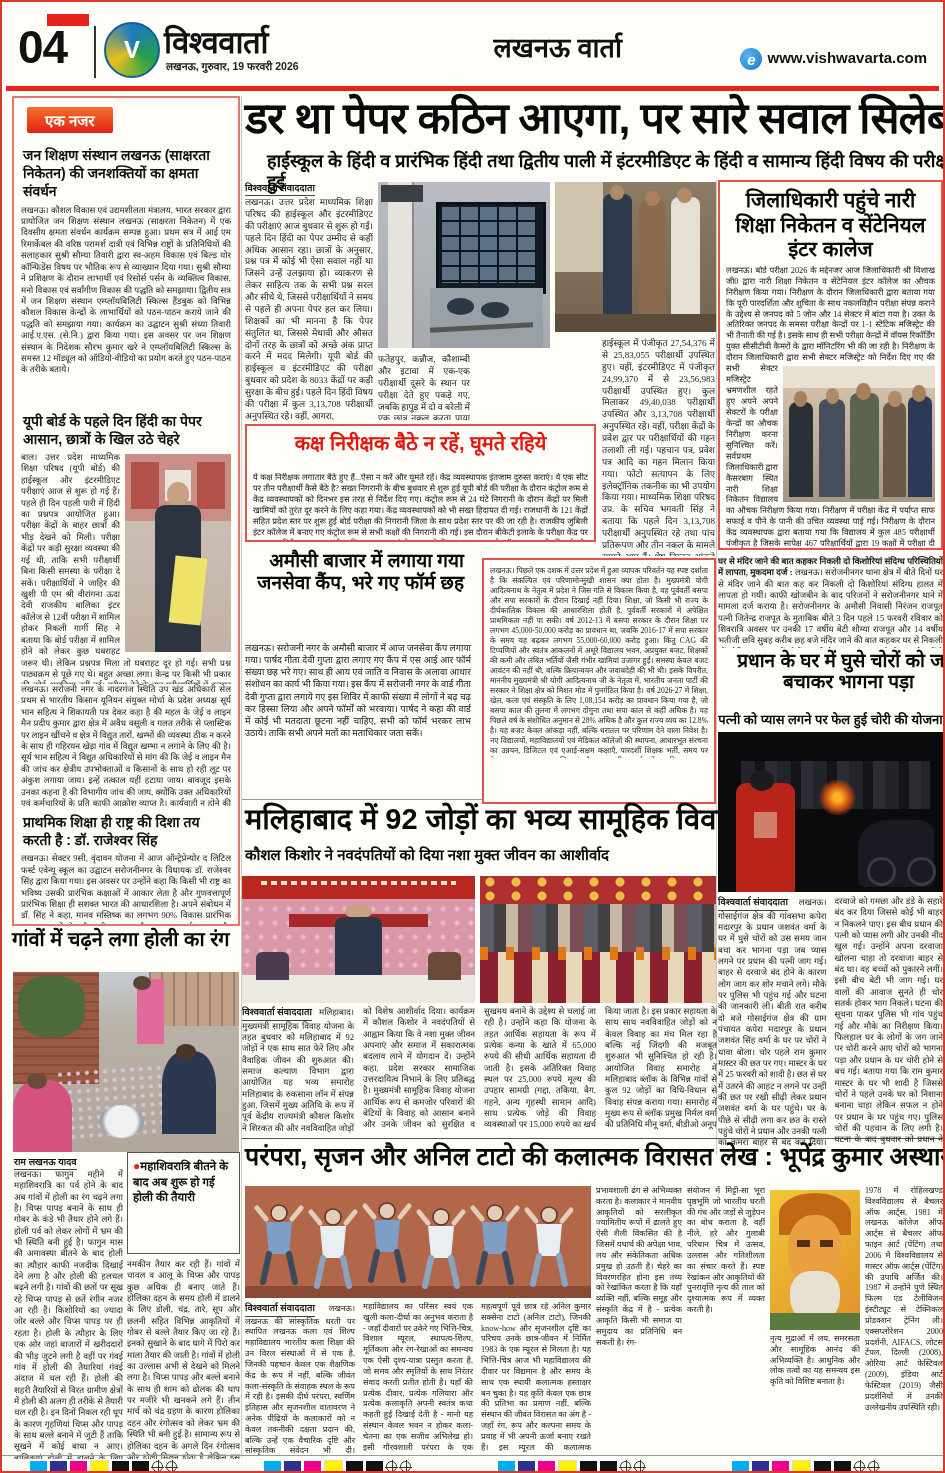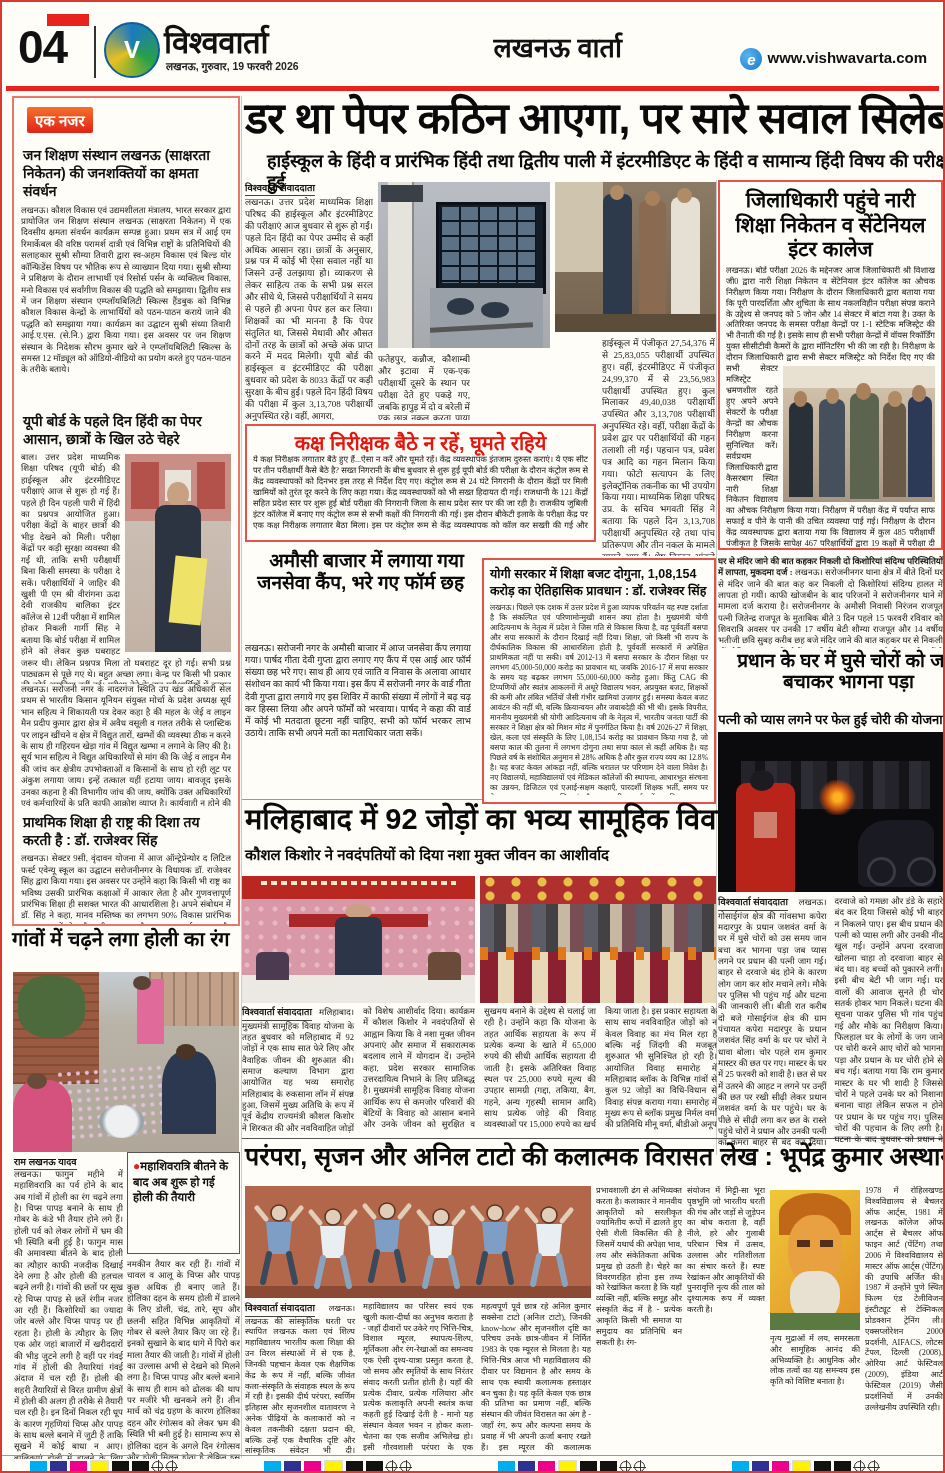--- a/index.html
+++ b/index.html
@@ -24,21 +24,21 @@
   .website{font-size:15px;font-weight:700;}
   .logo{width:52px;height:52px;border-radius:50%;background:conic-gradient(#1a7ac0,#28a048,#e8c020,#1a7ac0);
         border:2px solid #0f5f9a;display:flex;align-items:center;justify-content:center;
         color:#fff;font-weight:800;font-size:24px;}
   .eicon{width:22px;height:22px;border-radius:50%;background:radial-gradient(circle at 35% 35%,#5ab4f0,#1a78c8);
          color:#fff;font-weight:800;font-size:15px;font-style:italic;display:inline-flex;
          align-items:center;justify-content:center;margin-right:5px;vertical-align:middle;}
   .redrule{position:absolute;left:4px;right:4px;height:5px;background:#e8231d;}
   
   .eknbox{position:absolute;border:2px solid #e8766b;box-sizing:border-box;padding:7px;overflow:hidden;background:#fffdf7;}
-  .ekntab{display:inline-block;padding:3px 8px;background:linear-gradient(180deg,#f5702a,#e02318);
+  .ekntab{display:inline-block;padding:3px 18px;background:linear-gradient(180deg,#f5702a,#e02318);
           color:#fff;font-weight:800;font-size:15px;border-radius:2px;margin:2px 0 6px 6px;}
   .eknh{font-size:14px;font-weight:800;line-height:1.3;margin:7px 2px 4px 2px;}
   .eknb{font-family:"Liberation Serif",serif;font-size:8.6px;line-height:1.33;text-align:justify;color:#1a1a1a;}
   .stuph{float:right;width:106px;height:198px;margin:2px 0 3px 5px;position:relative;overflow:hidden;background:#d0c2b8;}
   
   .hbox{position:absolute;border:1px solid #555;box-sizing:border-box;padding:5px;
         font-size:11.5px;font-weight:700;line-height:1.35;background:#fffdf7;}
   .hbox .dot{color:#e02318;font-size:12px;}
   .cols3{column-count:3;column-gap:8px;}
   .cols4{column-count:4;column-gap:9px;}
@@ -144,29 +144,28 @@
     <div style="left:56%;top:6%;width:9%;height:10%;background:#a8815c;border-radius:50%;"></div>
     <div style="left:72%;top:10%;width:18%;height:78%;background:#e6e0d4;border-radius:8px 8px 0 0;"></div>
     <div style="left:76%;top:4%;width:9%;height:10%;background:#b08b66;border-radius:50%;"></div>
     <div style="left:0;top:88%;width:100%;height:12%;background:#5c4c3a;"></div>
   </div>
 
   <div class="abs bt" style="left:376px;top:352px;width:92px;height:66px;">फतेहपुर, कन्नौज, कौशाम्बी और इटावा में एक-एक परीक्षार्थी दूसरे के स्थान पर परीक्षा देते हुए पकड़े गए, जबकि हापुड़ में दो व बरेली में एक छात्र नकल करता पाया गया। बोर्ड परीक्षा में कुल</div>
   <div class="abs bt" style="left:600px;top:336px;width:113px;height:218px;">हाईस्कूल में पंजीकृत 27,54,376 में से 25,83,055 परीक्षार्थी उपस्थित हुए। वहीं, इंटरमीडिएट में पंजीकृत 24,99,370 में से 23,56,983 परीक्षार्थी उपस्थित हुए। कुल मिलाकर 49,40,038 परीक्षार्थी उपस्थित और 3,13,708 परीक्षार्थी अनुपस्थित रहे। वहीं, परीक्षा केंद्रों के प्रवेश द्वार पर परीक्षार्थियों की गहन तलाशी ली गई। पहचान पत्र, प्रवेश पत्र आदि का गहन मिलान किया गया। फोटो सत्यापन के लिए इलेक्ट्रॉनिक तकनीक का भी उपयोग किया गया। माध्यमिक शिक्षा परिषद उप्र. के सचिव भगवती सिंह ने बताया कि पहले दिन 3,13,708 परीक्षार्थी अनुपस्थित रहे तथा पांच प्रतिरूपण और तीन नकल के मामले सामने आए हैं। शेष विस्तृत आंकड़े परीक्षा समाप्ति के बाद जारी किए जाएंगे।</div>
 
   <div class="redbox" style="left:243px;top:422px;width:351px;height:118px;">
-    <div class="hl" style="text-align:center;font-size:20px;color:#e01810;margin-bottom:0;">कक्ष निरीक्षक बैठे न रहें, घूमते रहिये</div>
+    <div class="hl" style="text-align:center;font-size:20px;color:#e01810;margin-bottom:18px;">कक्ष निरीक्षक बैठे न रहें, घूमते रहिये</div>
     <div class="bt" style="font-size:8.3px;height:76px;">ये कक्ष निरीक्षक लगातार बैठे हुए हैं...ऐसा न करें और घूमते रहें। केंद्र व्यवस्थापक इंतजाम दुरुस्त कराएं। ये एक सीट पर तीन परीक्षार्थी कैसे बैठे है? सख्त निगरानी के बीच बुधवार से शुरू हुई यूपी बोर्ड की परीक्षा के दौरान कंट्रोल रूम से केंद्र व्यवस्थापकों को दिनभर इस तरह से निर्देश दिए गए। कंट्रोल रूम से 24 घंटे निगरानी के दौरान केंद्रों पर मिली खामियों को तुरंत दूर करने के लिए कहा गया। केंद्र व्यवस्थापकों को भी सख्त हिदायत दी गई। राजधानी के 121 केंद्रों सहित प्रदेश स्तर पर शुरू हुई बोर्ड परीक्षा की निगरानी जिला के साथ प्रदेश स्तर पर की जा रही है। राजकीय जुबिली इंटर कॉलेज में बनाए गए कंट्रोल रूम से सभी कक्षों की निगरानी की गई। इस दौरान बीकेटी इलाके के परीक्षा केंद्र पर एक कक्ष निरीक्षक लगातार बैठा मिला। इस पर कंट्रोल रूम से केंद्र व्यवस्थापक को कॉल कर सख्ती की गई और निरीक्षक को घूमते रहने के आदेश दिए गए। इसी तरह अलीगंज के केंद्र में एक मेज पर तीन परीक्षार्थी बैठे मिले। केंद्र व्यवस्थापक से जानकारी ली गई तो पता चला कि जगह की कमी से 12वीं के साथ 10वीं के परीक्षार्थी को बैठाया गया था। गोमतीनगर के कुछ परीक्षा केंद्रों के कक्ष जर्जर अवस्था में मिले। व्यवस्था दुरुस्त कराने के निर्देश दिए गए। कंट्रोल रूम से परीक्षार्थी पर पूरी नजर रखी गई। एक दूसरे से बोलने पर भी कंट्रोल रूम से सख्ती करने के निर्देश दिए गए।</div>
   </div>
 
   <div class="abs hl" style="left:250px;top:548px;width:212px;font-size:19px;text-align:right;">अमौसी बाजार में लगाया गया जनसेवा कैंप, भरे गए फॉर्म छह</div>
   <div class="abs bt" style="left:243px;top:640px;width:226px;height:156px;font-size:9.2px;">लखनऊ। सरोजनी नगर के अमौसी बाजार में आज जनसेवा कैंप लगाया गया। पार्षद गीता देवी गुप्ता द्वारा लगाए गए कैंप में एस आई आर फॉर्म संख्या छह भरे गए। साथ ही आय एवं जाति व निवास के अलावा आधार संशोधन का कार्य भी किया गया। इस कैंप में सरोजनी नगर के वार्ड गीता देवी गुप्ता द्वारा लगाये गए इस शिविर में काफी संख्या में लोगों ने बढ़ चढ़ कर हिस्सा लिया और अपने फॉर्मों को भरवाया। पार्षद ने कहा की वार्ड में कोई भी मतदाता छूटना नहीं चाहिए, सभी को फॉर्म भरकर लाभ उठाये। ताकि सभी अपने मतों का मताधिकार जता सकें।</div>
 
   <div class="redbox" style="left:480px;top:556px;width:234px;height:246px;">
-    <div class="hl" style="font-size:12.5px;line-height:1.35;margin-bottom:3px;">योगी सरकार में शिक्षा बजट दोगुना, 1,08,154 करोड़ का ऐतिहासिक प्रावधान : डॉ. राजेश्वर सिंह</div>
     <div class="bt" style="font-size:7.6px;height:192px;">लखनऊ। पिछले एक दशक में उत्तर प्रदेश में हुआ व्यापक परिवर्तन यह स्पष्ट दर्शाता है कि संकल्पित एवं परिणामोन्मुखी शासन क्या होता है। मुख्यमंत्री योगी आदित्यनाथ के नेतृत्व में प्रदेश ने जिस गति से विकास किया है, वह पूर्ववर्ती बसपा और सपा सरकारों के दौरान दिखाई नहीं दिया। शिक्षा, जो किसी भी राज्य के दीर्घकालिक विकास की आधारशिला होती है, पूर्ववर्ती सरकारों में अपेक्षित प्राथमिकता नहीं पा सकी। वर्ष 2012-13 में बसपा सरकार के दौरान शिक्षा पर लगभग 45,000-50,000 करोड़ का प्रावधान था, जबकि 2016-17 में सपा सरकार के समय यह बढ़कर लगभग 55,000-60,000 करोड़ हुआ। किंतु CAG की टिप्पणियों और स्वतंत्र आकलनों में अधूरे विद्यालय भवन, अप्रयुक्त बजट, शिक्षकों की कमी और लंबित भर्तियों जैसी गंभीर खामियां उजागर हुईं। समस्या केवल बजट आवंटन की नहीं थी, बल्कि क्रियान्वयन और जवाबदेही की भी थी। इसके विपरीत, माननीय मुख्यमंत्री श्री योगी आदित्यनाथ जी के नेतृत्व में, भारतीय जनता पार्टी की सरकार ने शिक्षा क्षेत्र को मिशन मोड में पुनर्गठित किया है। वर्ष 2026-27 में शिक्षा, खेल, कला एवं संस्कृति के लिए 1,08,154 करोड़ का प्रावधान किया गया है, जो बसपा काल की तुलना में लगभग दोगुना तथा सपा काल से कहीं अधिक है। यह पिछले वर्ष के संशोधित अनुमान से 28% अधिक है और कुल राज्य व्यय का 12.8% है। यह बजट केवल आंकड़ा नहीं, बल्कि धरातल पर परिणाम देने वाला निवेश है। नए विद्यालयों, महाविद्यालयों एवं मेडिकल कॉलेजों की स्थापना, आधारभूत संरचना का उन्नयन, डिजिटल एवं एआई-सक्षम कक्षाएँ, पारदर्शी शिक्षक भर्ती, समय पर वेतन भुगतान तथा छात्रवृत्ति एवं कौशल-आधारित कार्यक्रमों का विस्तार इसका प्रमाण है। आर्थिक क्षेत्र में भी उत्तर प्रदेश ने ऐतिहासिक प्रगति की है। बसपा सरकार के समय (2012-13) प्रति व्यक्ति आय लगभग 33,000 थी। सपा सरकार के अंत तक (2016-17) यह बढ़कर लगभग 55,000 हुई, किंतु विकास की गति सीमित रही। माननीय मुख्यमंत्री योगी जी के नेतृत्व में 2024-25 में प्रति व्यक्ति जीएसडीपी 1,24,366 तक पहुँच गई है। यह वृद्धि सुदृढ़ कानून-व्यवस्था, व्यापक आर्थिक औद्योगिकीकरण, बेहतर कर अनुपालन और मजबूत वित्तीय अनुशासन का परिणाम है। डॉ. राजेश्वर सिंह ने कहा कि तुलना स्पष्ट है - जहाँ पूर्ववर्ती सरकारें सीमित और क्रमिक दृष्टिकोण तक सिमटी रहीं, वहीं भाजपा सरकार ने रिकॉर्ड बजट, पारदर्शी व्यवस्था और प्रभावी क्रियान्वयन के माध्यम से उत्तर प्रदेश को नई दिशा दी है।</div>
   </div>
 
   <div class="abs hl" style="left:243px;top:801px;width:472px;font-size:29px;font-weight:900;white-space:nowrap;">मलिहाबाद में 92 जोड़ों का भव्य सामूहिक विवाह</div>
   <div class="abs hl" style="left:243px;top:844px;width:472px;font-size:15px;font-weight:700;">कौशल किशोर ने नवदंपतियों को दिया नशा मुक्त जीवन का आशीर्वाद</div>
 
   <div class="ph" style="left:240px;top:874px;width:233px;height:127px;">
     <div style="inset:0;background:#d898a8;background-image:radial-gradient(circle at 5px 5px,#e8b8c4 2px,transparent 3px);background-size:14px 14px;"></div>
     <div style="left:0;top:0;width:100%;height:18%;background:#b82820;"></div>
     <div style="left:8%;top:4%;width:84%;height:3%;background:repeating-linear-gradient(90deg,#f5e9c8 0 6px,transparent 6px 10px);"></div>

